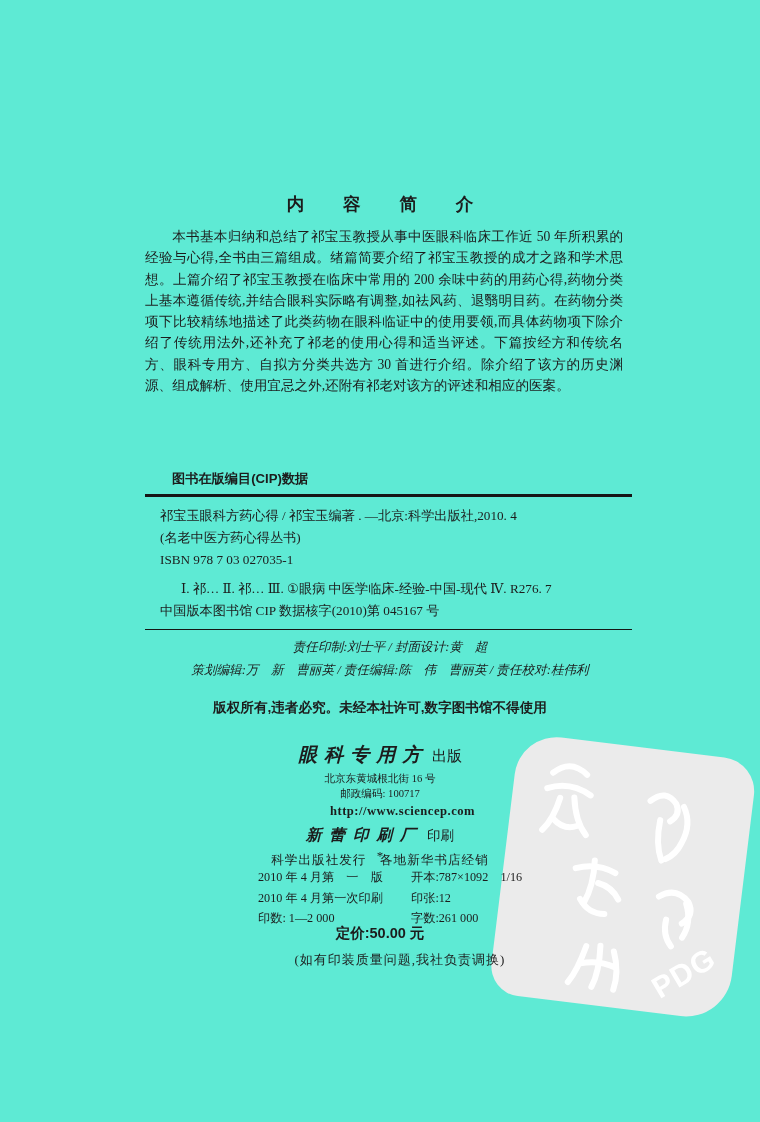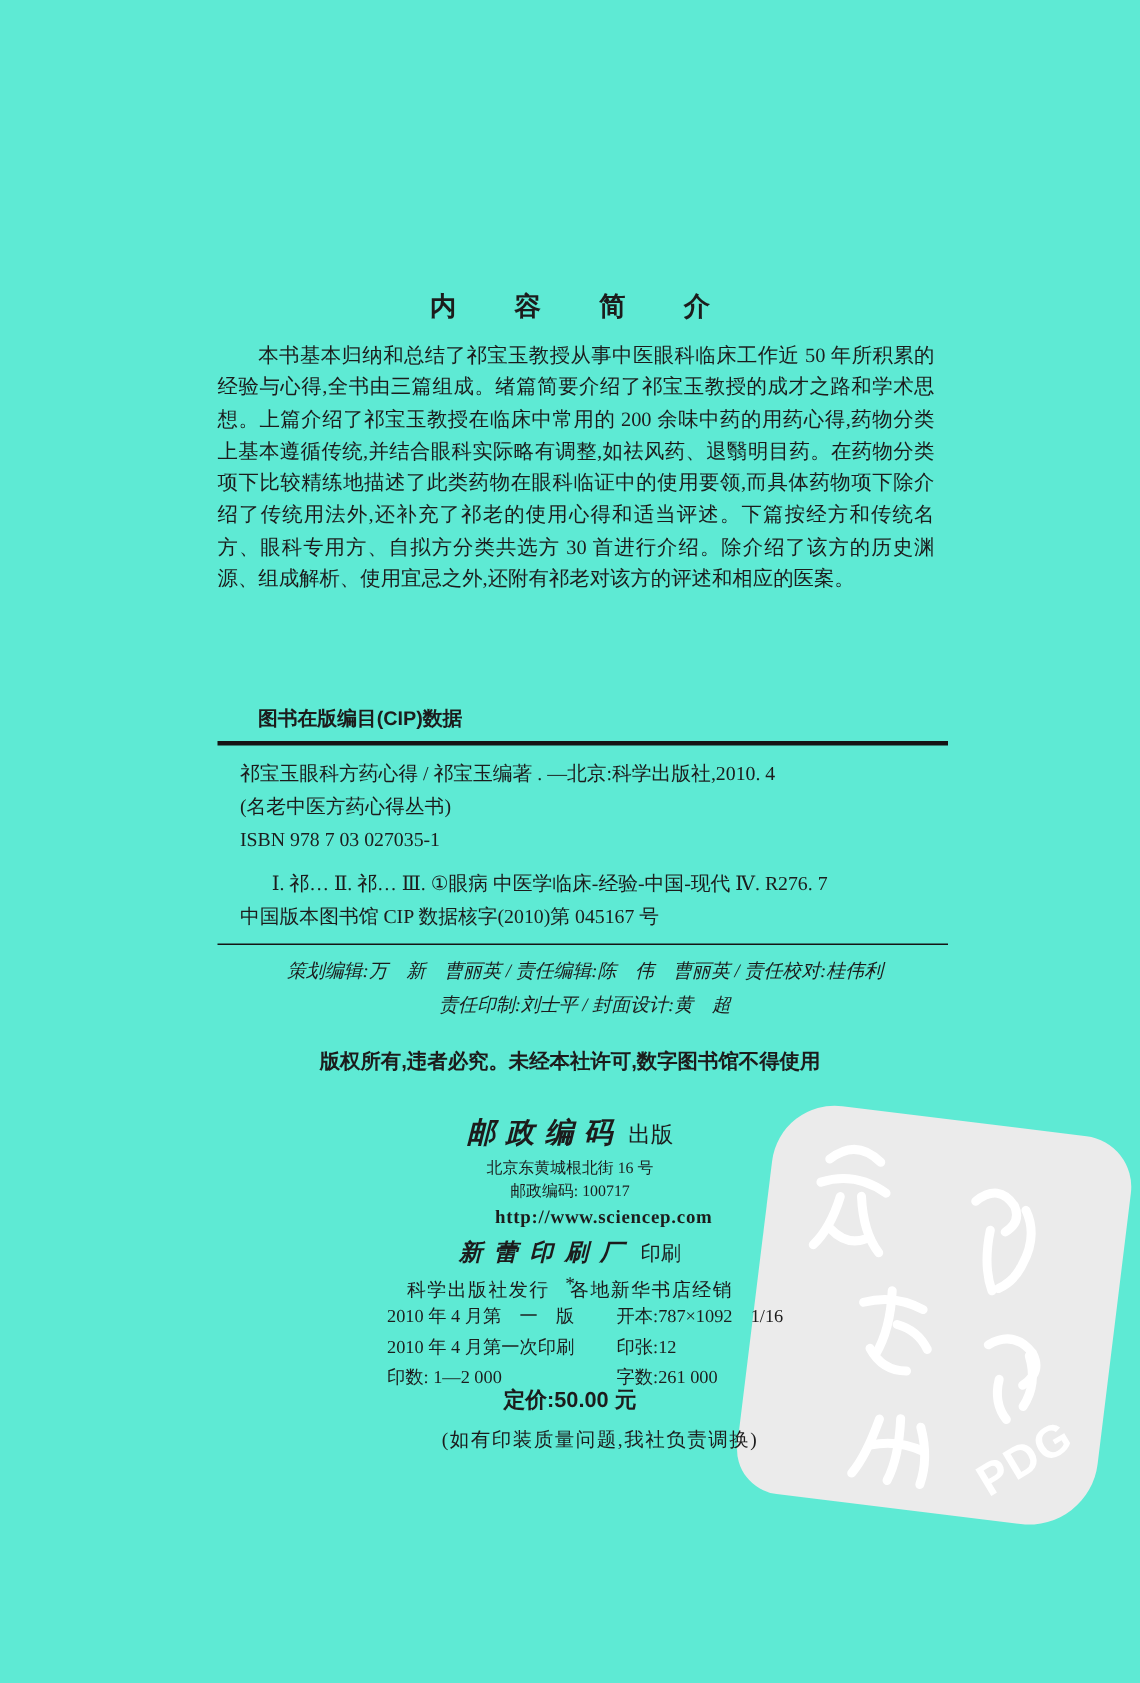--- a/index.html
+++ b/index.html
@@ -192,29 +192,29 @@
     <div>(名老中医方药心得丛书)</div>
     <div>ISBN 978 7 03 027035-1</div>
     <div class="gap"></div>
     <div class="cip-class">Ⅰ. 祁… Ⅱ. 祁… Ⅲ. ①眼病 中医学临床-经验-中国-现代 Ⅳ. R276. 7</div>
     <div>中国版本图书馆 CIP 数据核字(2010)第 045167 号</div>
   </div>
 
   <div class="rule rule-bottom"></div>
 
   <div class="layer staff">
+    <div>责任印制:刘士平 / 封面设计:黄　超</div>
     <div>策划编辑:万　新　曹丽英 / 责任编辑:陈　伟　曹丽英 / 责任校对:桂伟利</div>
-    <div>责任印制:刘士平 / 封面设计:黄　超</div>
   </div>
 
   <div class="layer copyright">版权所有,违者必究。未经本社许可,数字图书馆不得使用</div>
 
   <div class="layer pubblock">
     <div class="pub-line1">
-      <span class="brush">邮政编码</span><span> 出版</span>
+      <span class="brush">眼科专用方</span><span> 出版</span>
     </div>
     <div class="pub-address">北京东黄城根北街 16 号</div>
     <div class="pub-postcode">邮政编码: 100717</div>
     <div class="pub-website">http://www.sciencep.com</div>
     <div class="pub-printer">
       <span class="brush-small">新蕾印刷厂</span><span> 印刷</span>
     </div>
     <div class="pub-dist">科学出版社发行　各地新华书店经销</div>
   </div>
 

